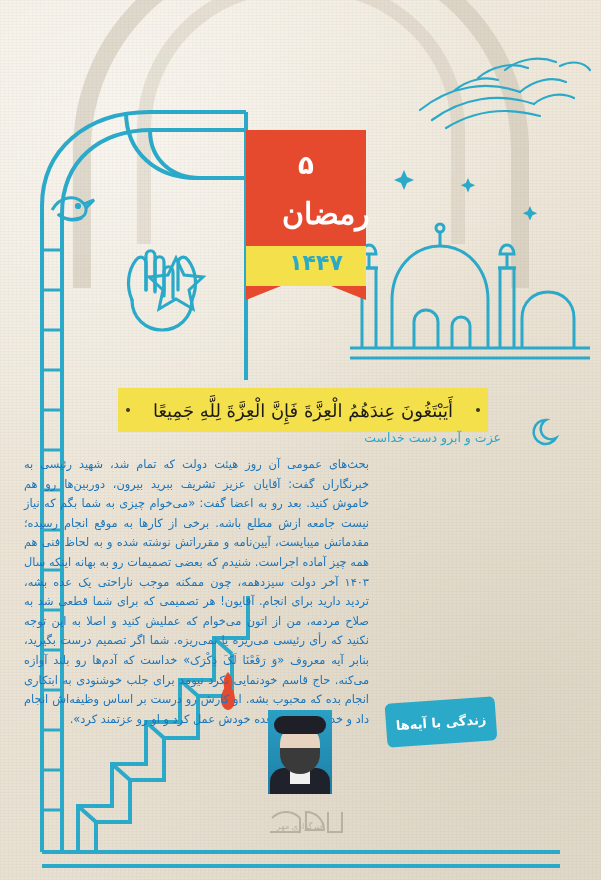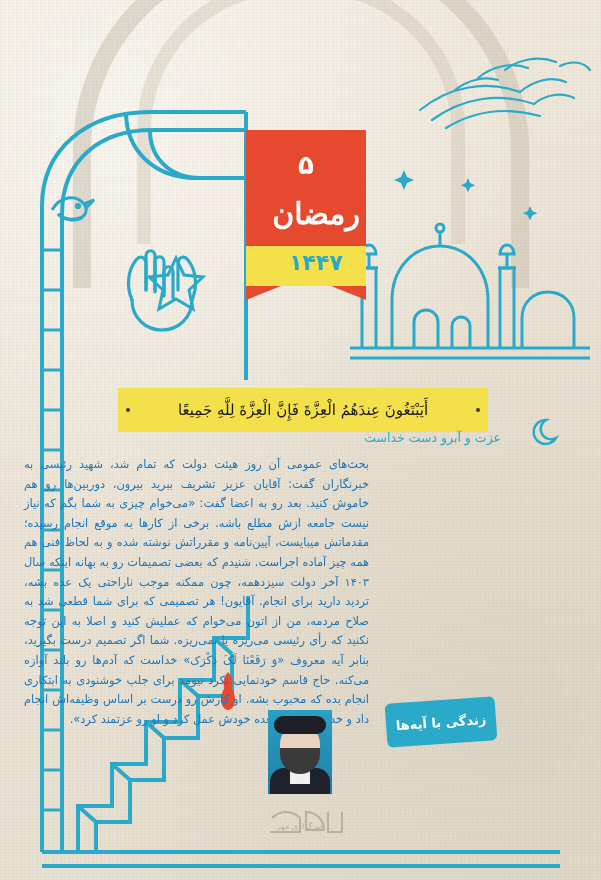--- a/index.html
+++ b/index.html
@@ -39,21 +39,21 @@
     border-bottom:none;
     border-radius:150px 150px 0 0;
   }
   svg{display:block;}
   #art{position:absolute;inset:0;}
   
   .ar-verse{
     position:absolute;
     left:118px;top:392px;width:370px;height:36px;
     display:flex;align-items:center;justify-content:center;
-    color:#1a1a1a;font-size:15px;letter-spacing:0.5px;
+    color:#1a1a1a;font-size:18px;letter-spacing:0.5px;
     font-family:"DejaVu Serif","Liberation Serif",serif;
     direction:rtl;
   }
   .verse-fa{
     position:absolute;right:100px;top:430px;
     color:#2aa9c9;font-size:12.5px;font-weight:normal;direction:rtl;
   }
   .body-text{
     position:absolute;
     right:232px;top:455px;width:345px;
@@ -66,23 +66,24 @@
     position:absolute;right:232px;top:712px;width:200px;
     color:#1b75bb;font-size:11px;line-height:1.9;direction:rtl;text-align:right;
   }
   .stamp-text{
     position:absolute;left:386px;top:700px;width:110px;height:44px;
     display:flex;align-items:center;justify-content:center;
     color:#ffffff;font-size:13px;font-weight:bold;direction:rtl;
     transform:rotate(-4deg);
   }
   .ram-word{
-    position:absolute;left:246px;top:196px;width:140px;text-align:center;
+    position:absolute;left:246px;top:196px;width:140px;text-align:left;
     color:#fff;font-size:30px;font-weight:bold;direction:rtl;
     font-family:"DejaVu Serif","Liberation Serif",serif;
+    padding-left:36px;
   }
   .ram-five{
     position:absolute;left:246px;top:150px;width:120px;text-align:center;
     color:#fff;font-size:26px;font-weight:bold;
   }
   .ram-year{
     position:absolute;left:246px;top:250px;width:140px;text-align:center;
     color:#2aa9c9;font-size:22px;font-weight:bold;letter-spacing:2px;
   }
   .footer-logo-text{

